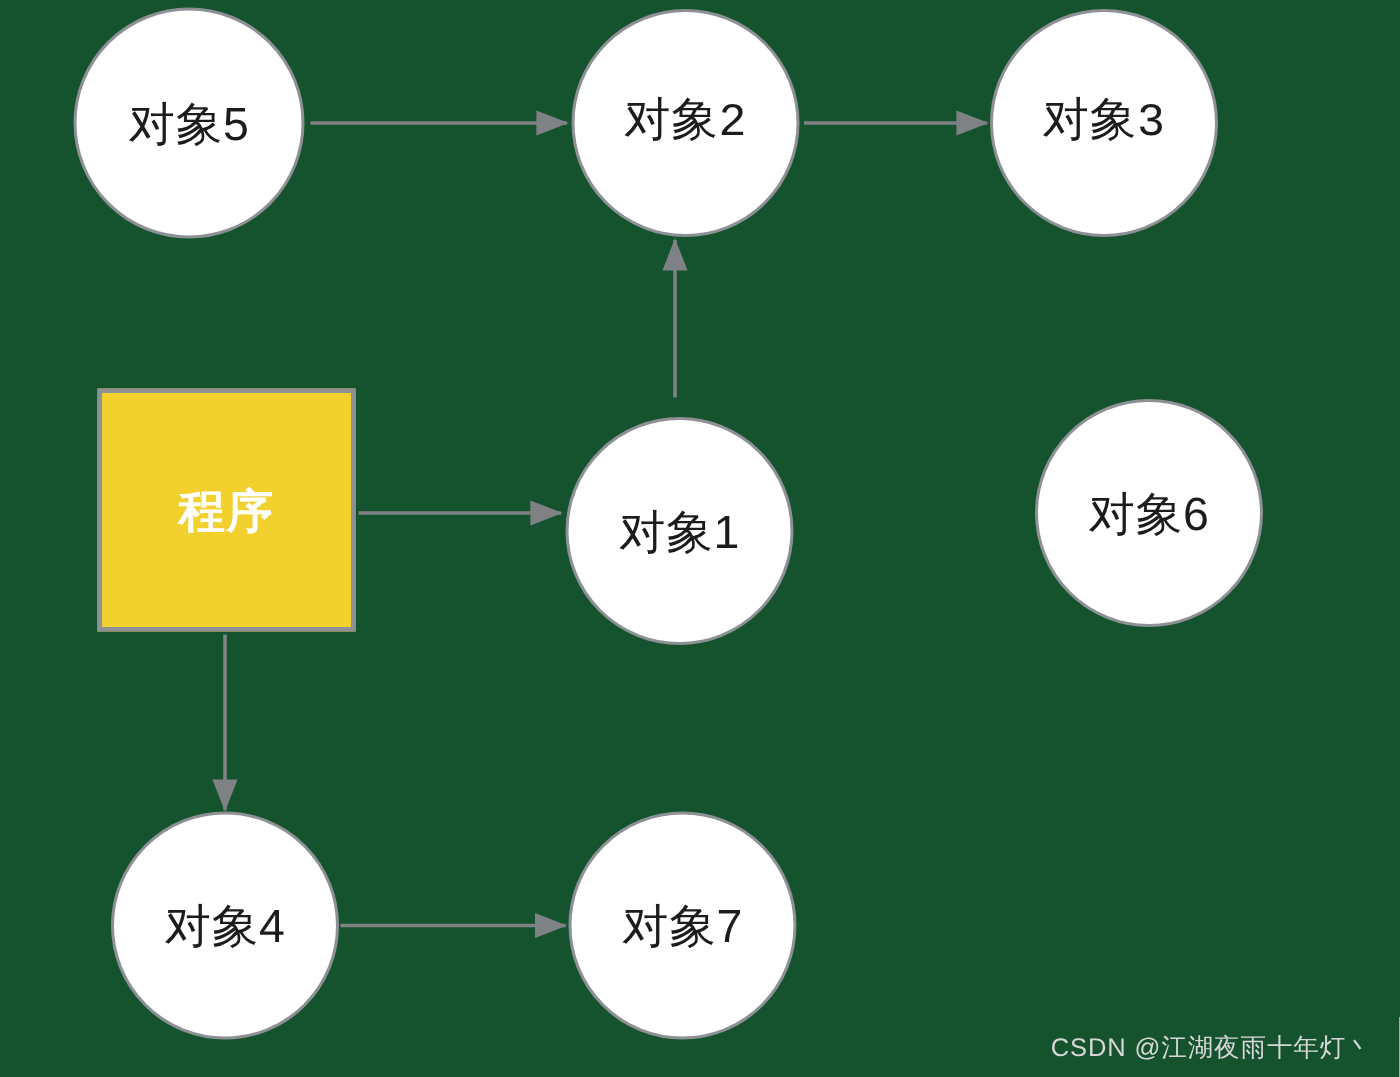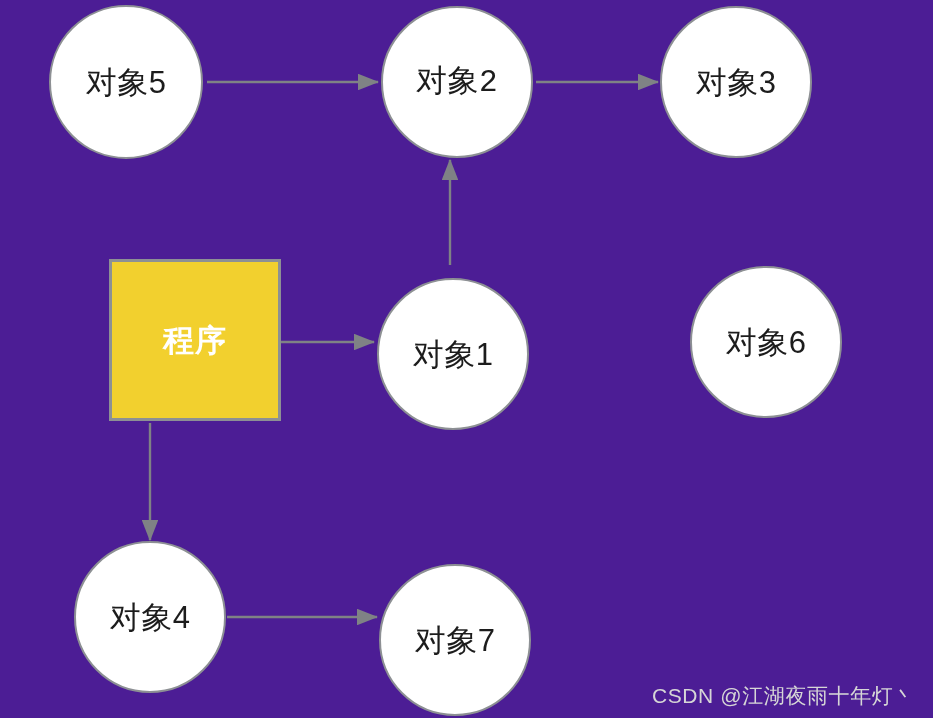--- a/index.html
+++ b/index.html
@@ -8,21 +8,21 @@
     padding: 0;
     background: #ffffff;
   }
   body {
     font-family: "Liberation Sans", "DejaVu Sans", sans-serif;
   }
   #canvas {
     position: relative;
     width: 933px;
     height: 718px;
-    background: #4c1d95;
+    background: #14532d;
     overflow: hidden;
   }
   #edges {
     position: absolute;
     left: 0;
     top: 0;
     width: 933px;
     height: 718px;
   }
   .node {
@@ -43,32 +43,31 @@
     font-weight: 400;
     letter-spacing: 0.5px;
   }
   .node-rect {
     background: #f2d02e;
     border: 3px solid #8d9094;
     color: #ffffff;
     font-size: 31px;
     font-weight: bold;
     letter-spacing: 1px;
-    margin-left: 44px;
   }
   .node-label {
     display: block;
     pointer-events: none;
   }
   #watermark {
     position: absolute;
     right: 18px;
     bottom: 8px;
     color: #d6d6d6;
-    font-size: 21px;
+    font-size: 17px;
     letter-spacing: 0.6px;
     white-space: nowrap;
   }
 </style>
 </head>
 <body>
 
 <div id="canvas">
 
   <svg id="edges" viewBox="0 0 933 718" xmlns="http://www.w3.org/2000/svg">
@@ -87,35 +86,35 @@
       </g>
   </svg>
 
   <div id="node-layer">
       <div class="node node-circle" style="left: 49px; top: 5px; width: 154px; height: 154px;">
         <span class="node-label">对象5</span>
       </div>
       <div class="node node-circle" style="left: 381px; top: 6px; width: 152px; height: 152px; font-family: Liberation Mono, monospace;">
         <span class="node-label">对象2</span>
       </div>
-      <div class="node node-circle" style="left: 660px; top: 6px; width: 152px; height: 152px;">
+      <div class="node node-circle" style="left: 660px; top: 6px; width: 152px; height: 152px; font-family: Liberation Mono, monospace;">
         <span class="node-label">对象3</span>
       </div>
       <div class="node node-rect" style="left: 65px; top: 259px; width: 172px; height: 162px;">
         <span class="node-label">程序</span>
       </div>
       <div class="node node-circle" style="left: 377px; top: 278px; width: 152px; height: 152px;">
         <span class="node-label">对象1</span>
       </div>
       <div class="node node-circle" style="left: 690px; top: 266px; width: 152px; height: 152px;">
         <span class="node-label">对象6</span>
       </div>
       <div class="node node-circle" style="left: 74px; top: 541px; width: 152px; height: 152px; text-align: right;">
         <span class="node-label">对象4</span>
       </div>
-      <div class="node node-circle" style="left: 379px; top: 564px; width: 152px; height: 152px;">
+      <div class="node node-circle" style="left: 379px; top: 541px; width: 152px; height: 152px;">
         <span class="node-label">对象7</span>
       </div>
     </div>
 
   <div id="watermark">CSDN @江湖夜雨十年灯丶</div>
 
 </div>
 
 </body></html>

